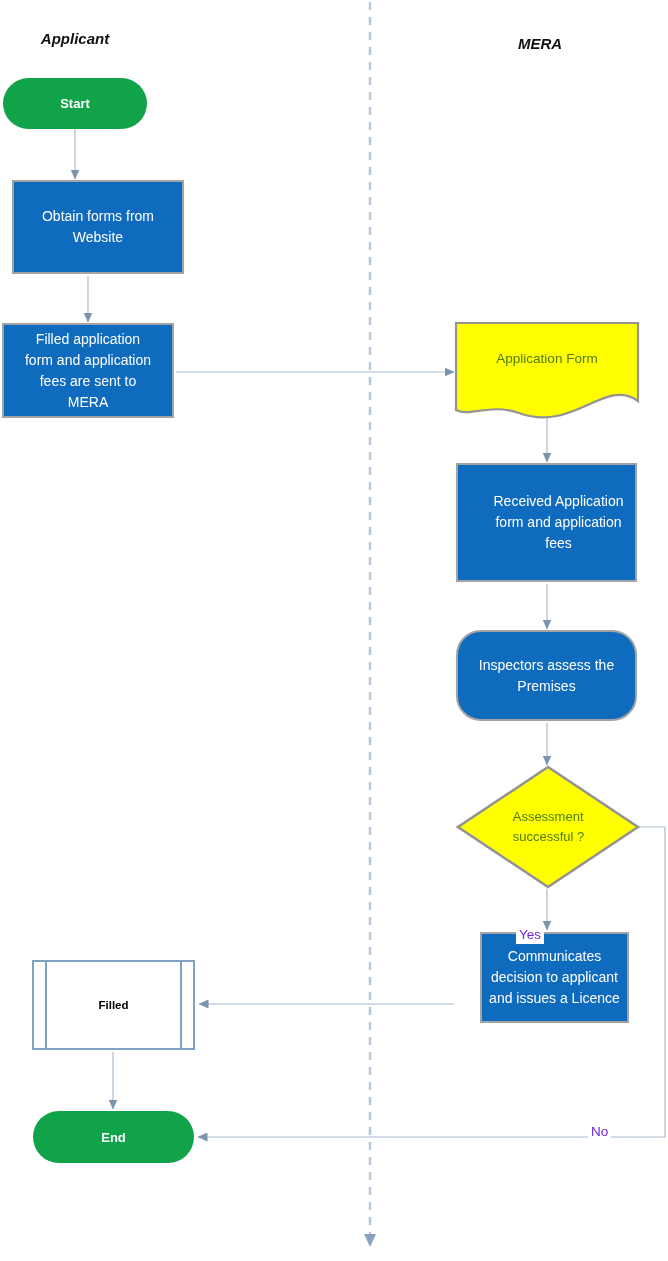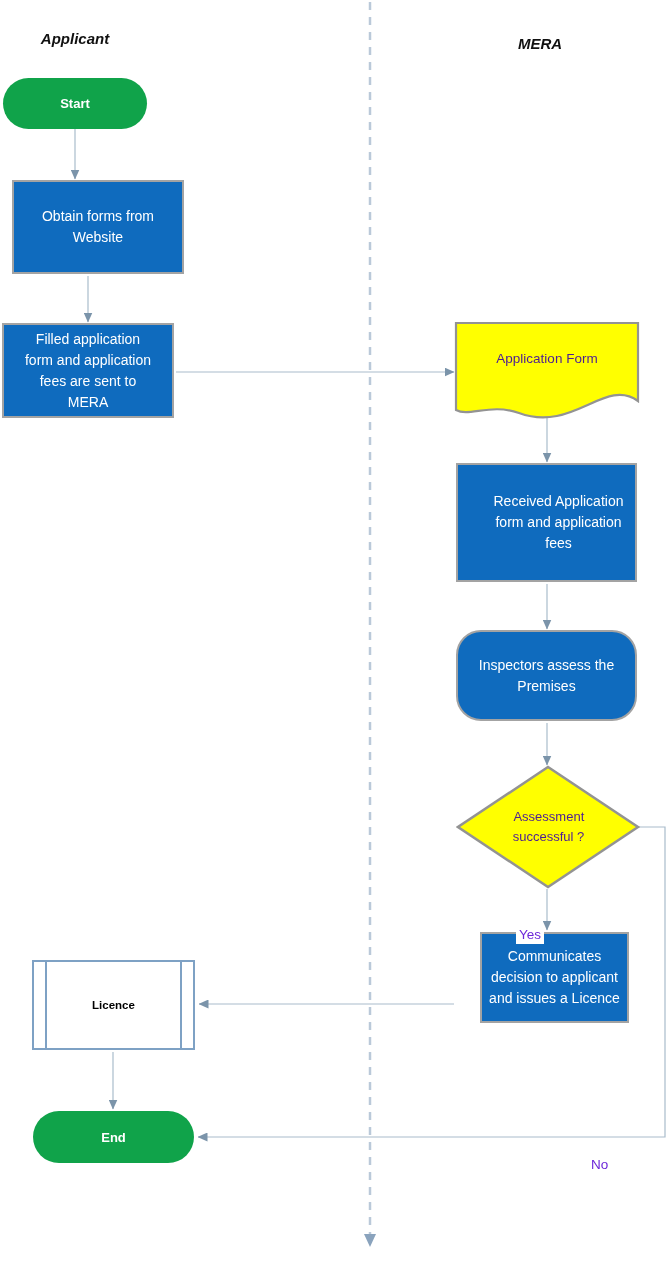--- a/index.html
+++ b/index.html
@@ -33,22 +33,22 @@
   .terminator{
     background:#10a34a;
     color:#ffffff;
     font-weight:bold;font-size:13px;
     border-radius:26px;
   }
   .shape-svg{position:absolute;z-index:2;}
   .shape-text{
     position:absolute;z-index:3;
     display:flex;align-items:center;justify-content:center;
-    text-align:right;white-space:pre-line;
-    color:#4c1d95;
+    text-align:left;white-space:pre-line;
+    color:#4d7c0f;
   }
   .doc-text{font-size:13.5px;}
   .diamond-text{font-size:13px;line-height:1.55;}
   .predefined{
     background:#ffffff;
     border:2px solid #7ea1c4;
     color:#000000;
     font-weight:bold;font-size:11.5px;
   }
   .pp-line{
@@ -127,21 +127,21 @@
   <div class="shape-text diamond-text" style="left:456px;top:765px;width:185px;height:124px;">Assessment
 successful ?</div>
 
   <div class="node process" style="left:480px;top:932px;width:149px;height:91px;">Communicates
 decision to applicant
 and issues a Licence</div>
 
   <div class="node predefined" style="left:32px;top:960px;width:163px;height:90px;">
     <div class="pp-line left"></div>
     <div class="pp-line right"></div>
-    <span>Licence</span>
+    <span>Filled</span>
   </div>
 
   <div class="node terminator" style="left:33px;top:1111px;width:161px;height:52px;">End</div>
 
   <div class="edge-label" style="left:516px;top:898px;">Yes</div>
-  <div class="edge-label" style="left:588px;top:1128px;">No</div>
+  <div class="edge-label" style="left:588px;top:1095px;">No</div>
 
 </div>
 
 </body></html>

